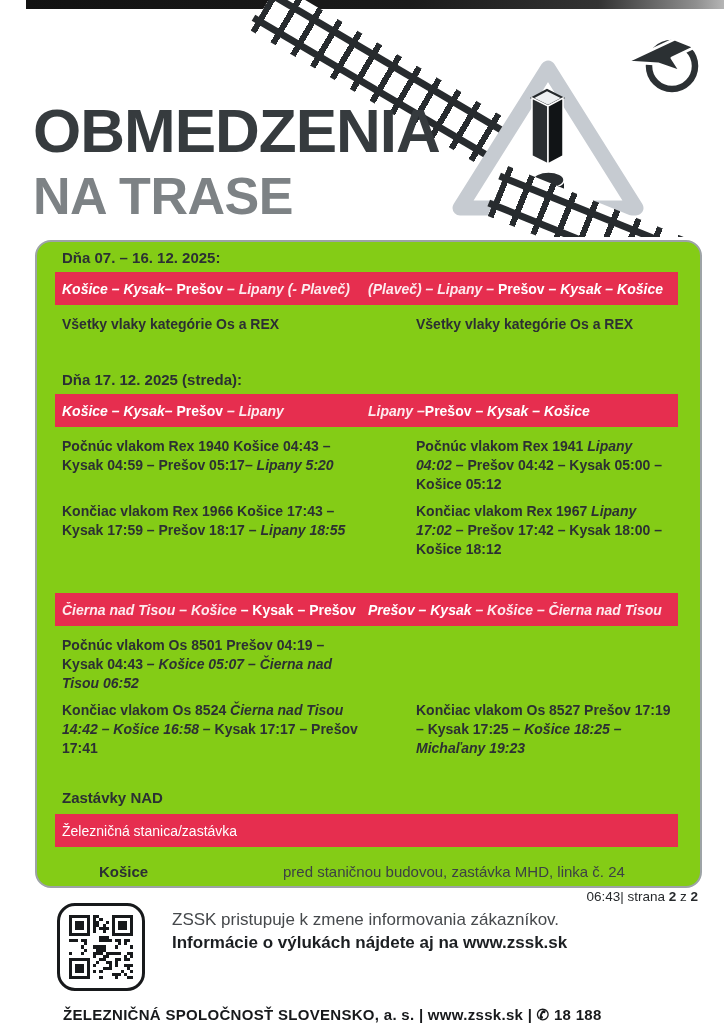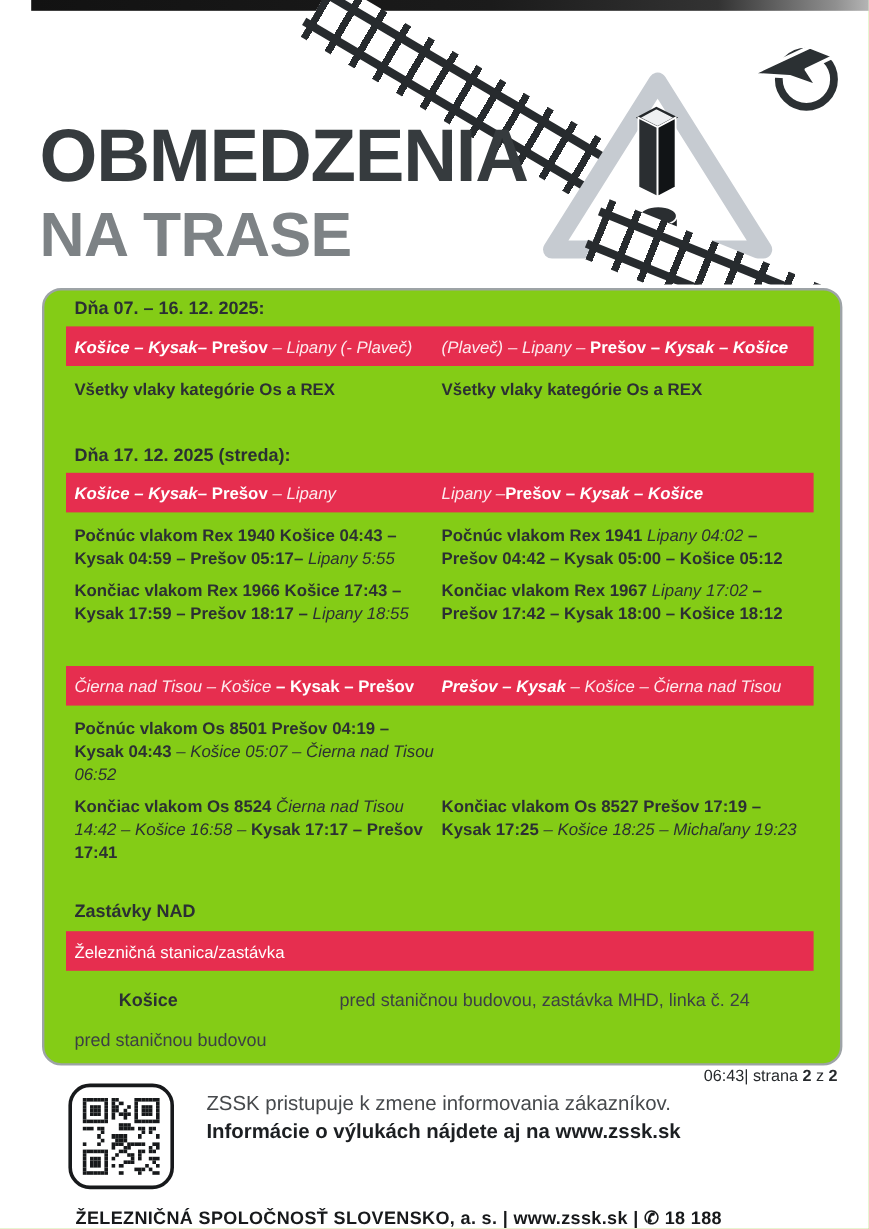--- a/index.html
+++ b/index.html
@@ -37,27 +37,27 @@
 
   .banner{margin:0 22px 0 18px;height:33px;background:#e62e4f;color:#fff;
     display:grid;grid-template-columns:306px 1fr;align-items:center;
     padding-left:7px;font-size:14px;}
   .banner.gap{margin-top:34px;}
   .banner .s-i{color:rgba(255,255,255,.9);}
   .banner-cell{white-space:nowrap;overflow:hidden;}
 
   .row-grid{display:grid;grid-template-columns:306px 1fr;
     margin:10px 22px 0 18px;padding-left:7px;
-    font-size:14px;line-height:19px;color:#2c3033;}
+    font-size:14px;line-height:19px;color:#2c3033;gap:48px;}
   .row-grid.tight{margin-top:8px;}
   .row-grid p{margin:0;padding-right:6px;}
 
   .s-b{font-weight:700;font-style:normal;}
   .s-bi{font-weight:700;font-style:italic;}
-  .s-i{font-weight:400;font-style:italic;}
+  .s-i{font-weight:700;font-style:italic;}
   .s-r{font-weight:400;font-style:normal;}
 
   .nad-banner{margin-top:7px;grid-template-columns:221px 1fr;}
   .nad-row{display:grid;grid-template-columns:221px 1fr;margin:0 22px 0 25px;
     padding-top:15px;font-size:15px;line-height:19px;}
   .nad-station{font-weight:700;color:#2b3033;margin-left:37px;}
   .nad-place{font-weight:400;color:#3c4144;}
 
   
   .page-info{position:absolute;top:889px;right:26px;font-size:13.5px;color:#26292c;}
@@ -124,21 +124,21 @@
     <p><span class="s-b">Všetky vlaky kategórie Os a REX</span></p>
     <p><span class="s-b">Všetky vlaky kategórie Os a REX</span></p>
   </div>
 
   <h2 class="sec-heading gap">Dňa 17. 12. 2025 (streda):</h2>
   <div class="banner">
     <div class="banner-cell"><span class="s-bi">Košice – Kysak– </span><span class="s-b">Prešov </span><span class="s-i">– Lipany</span></div>
     <div class="banner-cell"><span class="s-i">Lipany –</span><span class="s-b">Prešov – </span><span class="s-bi">Kysak – Košice</span></div>
   </div>
   <div class="row-grid">
-    <p><span class="s-b">Počnúc vlakom Rex 1940 Košice 04:43 – Kysak 04:59 – Prešov  05:17– </span><span class="s-i">Lipany 5:55</span></p>
+    <p><span class="s-b">Počnúc vlakom Rex 1940 Košice 04:43 – Kysak 04:59 – Prešov  05:17– </span><span class="s-i">Lipany 5:20</span></p>
     <p><span class="s-b">Počnúc vlakom Rex 1941 </span><span class="s-i">Lipany 04:02</span><span class="s-b"> – Prešov 04:42 – Kysak 05:00 – Košice 05:12</span></p>
   </div>
   <div class="row-grid tight">
     <p><span class="s-b">Končiac vlakom Rex 1966 Košice 17:43 – Kysak 17:59 – Prešov 18:17 – </span><span class="s-i">Lipany 18:55</span></p>
     <p><span class="s-b">Končiac vlakom Rex 1967 </span><span class="s-i">Lipany 17:02</span><span class="s-b"> –  Prešov 17:42 – Kysak 18:00 – Košice 18:12</span></p>
   </div>
 
   <div class="banner gap">
     <div class="banner-cell"><span class="s-i">Čierna nad Tisou – Košice </span><span class="s-b">– Kysak – Prešov</span></div>
     <div class="banner-cell"><span class="s-bi">Prešov – Kysak </span><span class="s-i">– Košice – Čierna nad Tisou</span></div>

